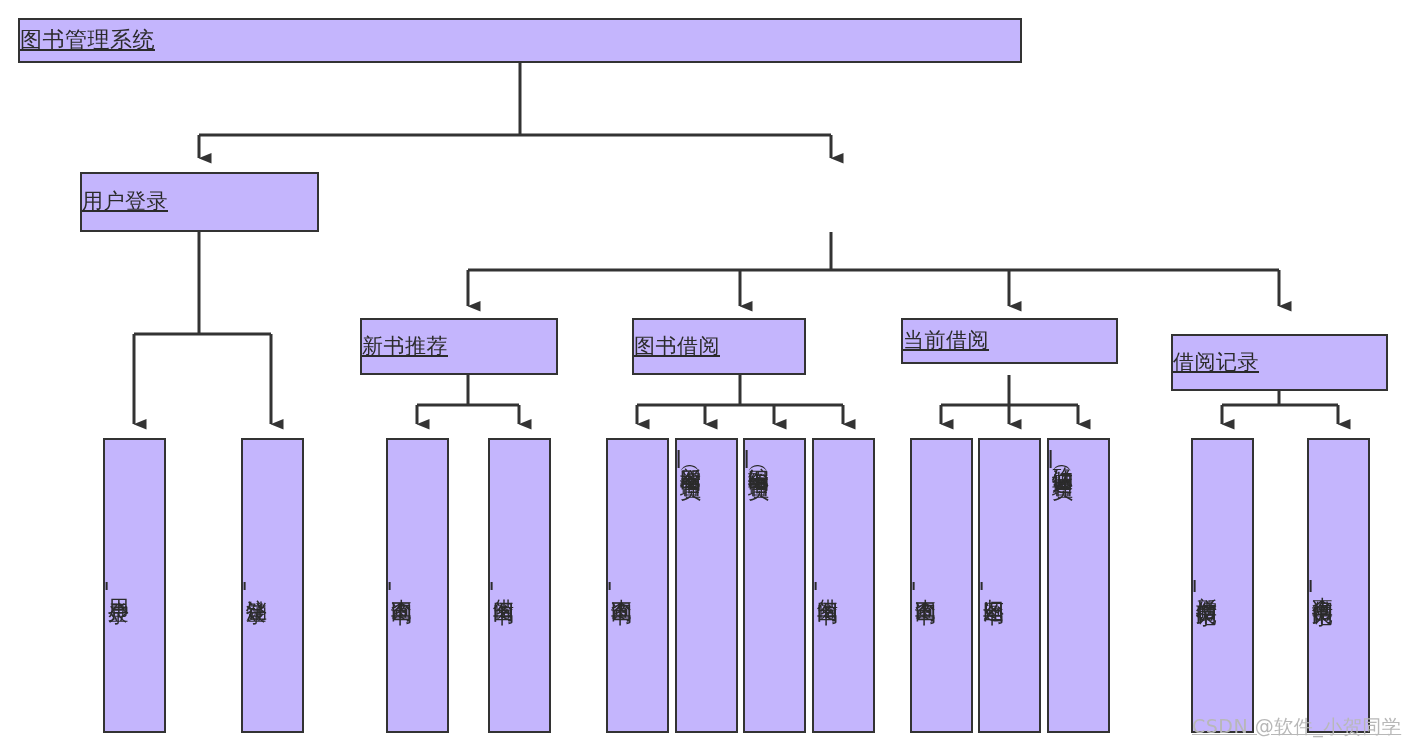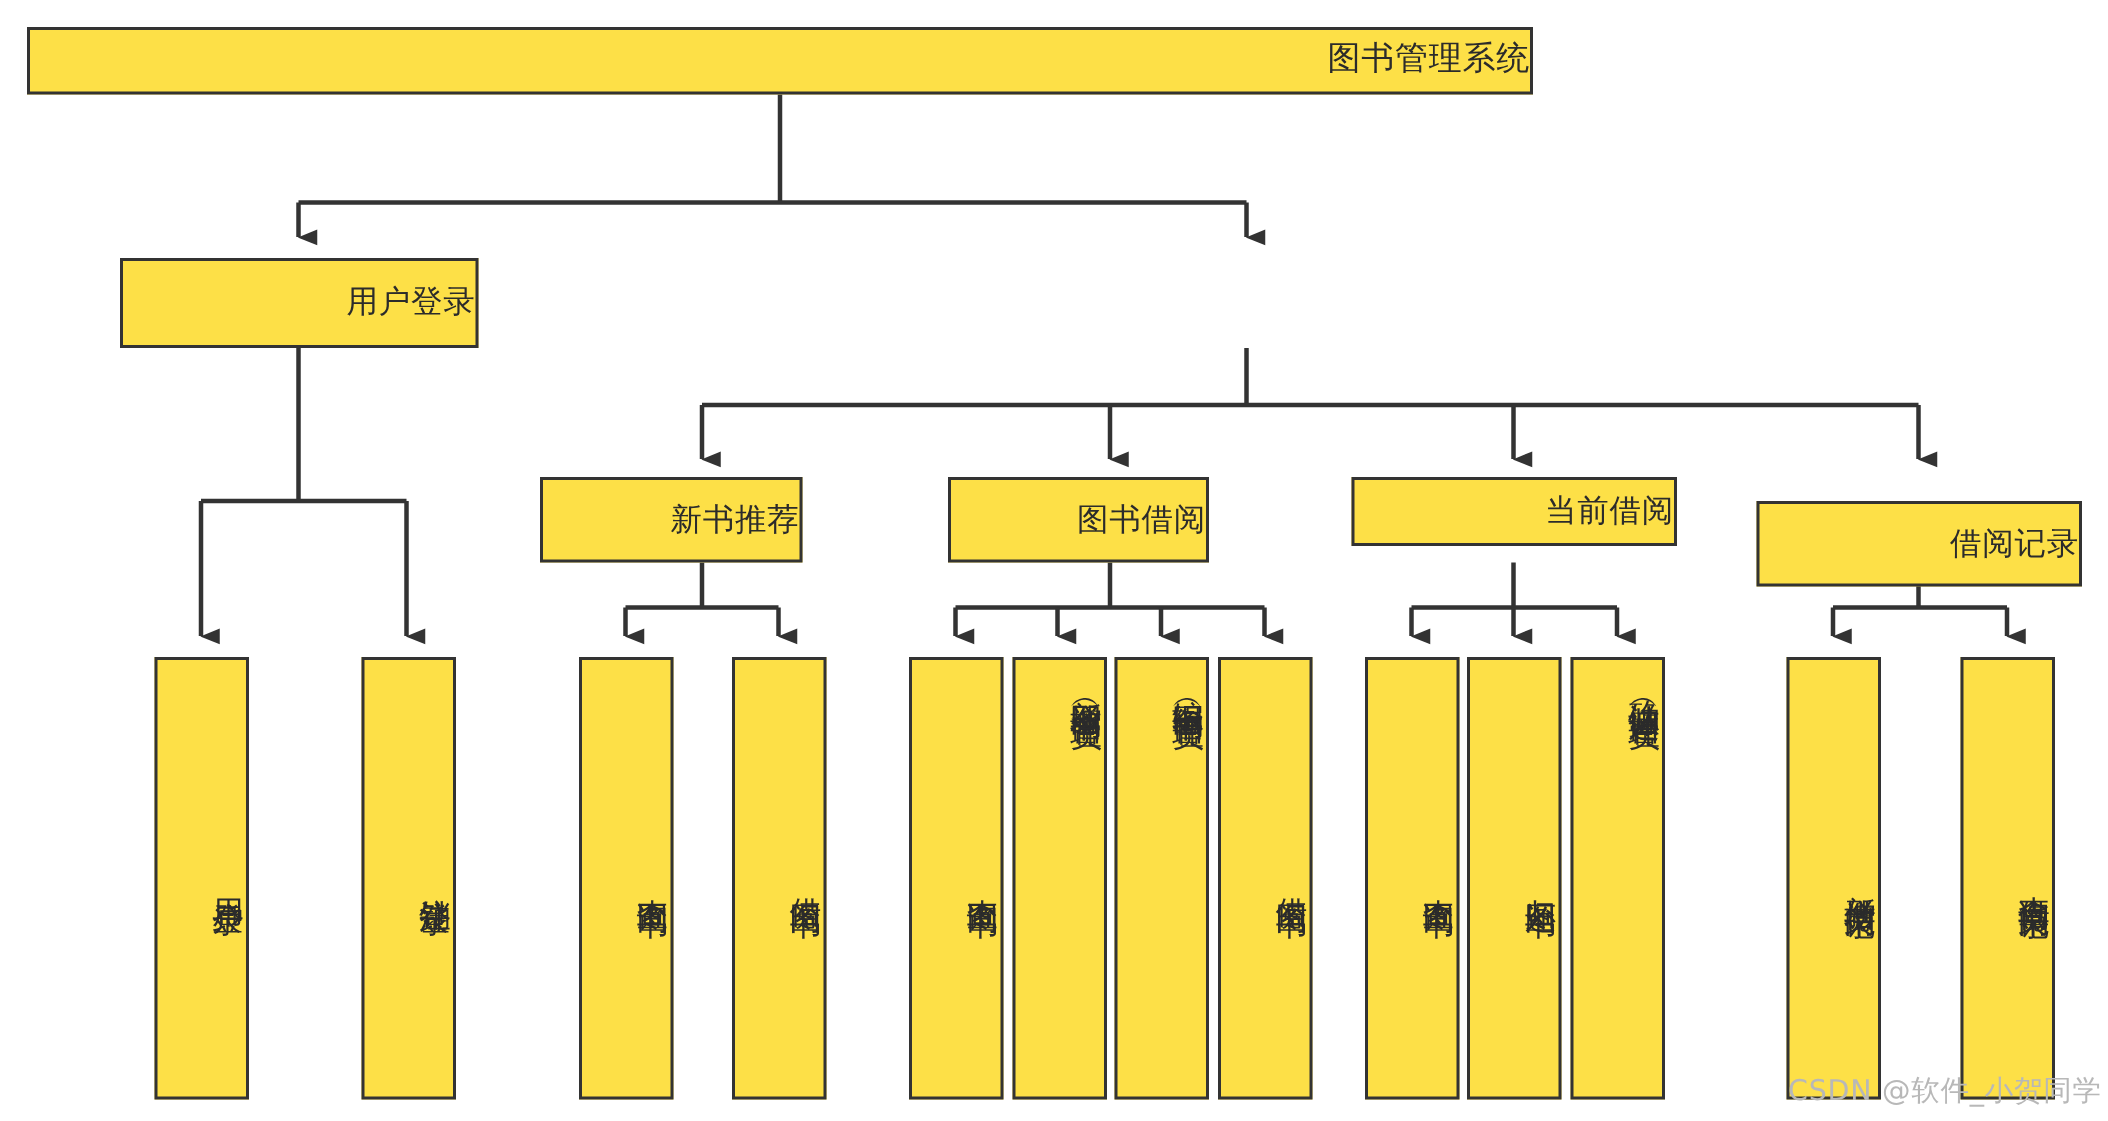--- a/index.html
+++ b/index.html
@@ -22,26 +22,27 @@
     position: absolute;
     left: 0;
     top: 0;
     width: 1405px;
     height: 747px;
     pointer-events: none;
   }
   .node {
     position: absolute;
     box-sizing: border-box;
-    background: #fde047;
+    background: #c4b5fd;
     border: 2.5px solid #333333;
     display: flex;
     align-items: center;
-    justify-content: flex-end;
+    justify-content: flex-start;
     color: #2b2b2b;
+    text-decoration: underline;
   }
   .node .label {
     display: block;
     text-align: center;
     line-height: 1.22;
     color: #2b2b2b;
     font-weight: 400;
   }
   
   .node.horiz .label {
@@ -135,21 +136,21 @@
   </svg>
 
   <div class="node horiz root" style="left:18px; top:18px; width:1004px; height:45px;">
     <span class="label">图书管理系统</span>
   </div>
 
   <div class="node horiz" style="left:80px; top:172px; width:239px; height:60px;">
     <span class="label">用户登录</span>
   </div>
 
-  <div class="node horiz" style="left:360px; top:318px; width:175px; height:57px;">
+  <div class="node horiz" style="left:360px; top:318px; width:198px; height:57px;">
     <span class="label">新书推荐</span>
   </div>
   <div class="node horiz" style="left:632px; top:318px; width:174px; height:57px;">
     <span class="label">图书借阅</span>
   </div>
   <div class="node horiz" style="left:901px; top:318px; width:217px; height:46px;">
     <span class="label">当前借阅</span>
   </div>
   <div class="node horiz" style="left:1171px; top:318px; width:217px; height:57px;margin-top:16px;">
     <span class="label">借阅记录</span>
@@ -192,15 +193,15 @@
     <span class="label">确认归还（管理员）</span>
   </div>
 
   <div class="node vert mid" style="left:1191px; top:438px; width:63px; height:295px;">
     <span class="label">新增借阅记录</span>
   </div>
   <div class="node vert mid" style="left:1307px; top:438px; width:63px; height:295px;">
     <span class="label">查询借阅记录</span>
   </div>
 
-  <div class="watermark" style="left:1192px; top:714px;">CSDN @软件_小贺同学</div>
+  <div class="watermark" style="left:1192px; top:714px;text-decoration:underline;">CSDN @软件_小贺同学</div>
 
 </div>
 
 </body></html>

